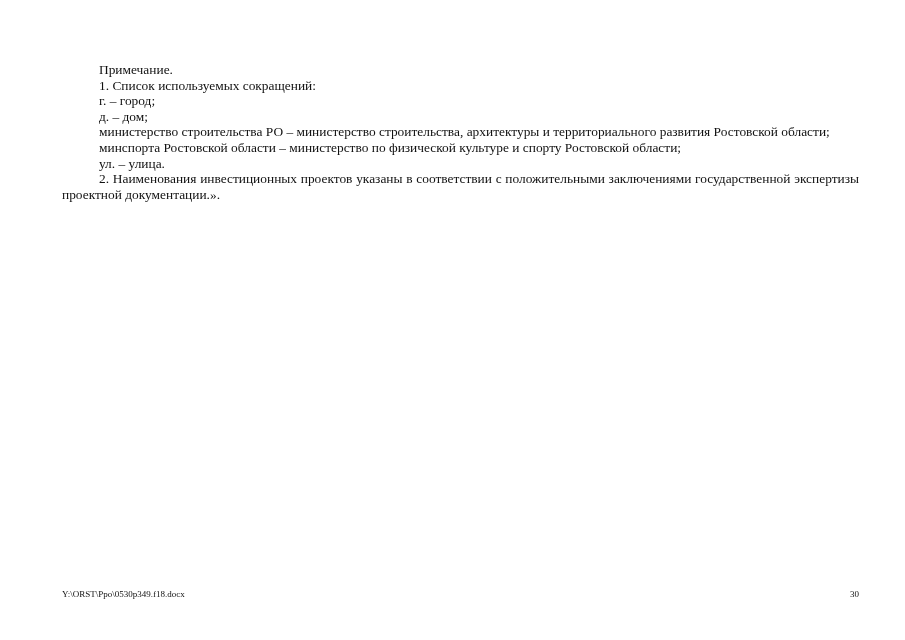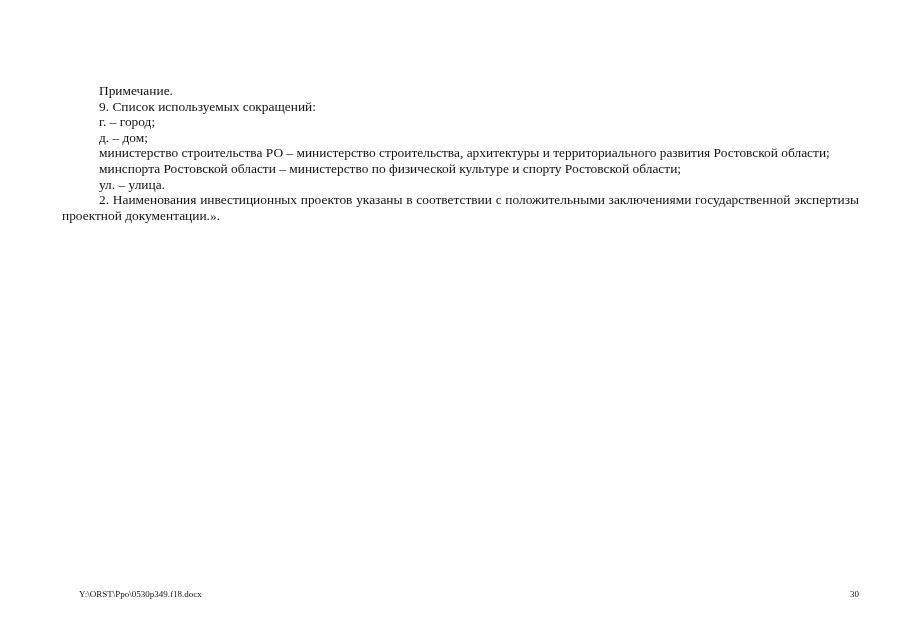--- a/index.html
+++ b/index.html
@@ -1,29 +1,29 @@
 <!DOCTYPE html>
 <html><head>
 <meta charset="utf-8">
 <style>
   html, body { margin: 0; padding: 0; background: #ffffff; }
   body { width: 905px; height: 640px; position: relative; overflow: hidden;
          font-family: "Liberation Serif", "DejaVu Serif", serif; color: #111; }
-  .page { position: absolute; left: 62px; top: 83px; width: 797px; }
+  .page { position: absolute; left: 62px; top: 62px; width: 797px; }
   .p { font-size: 13.4px; line-height: 15.6px; margin: 0; text-align: justify; }
   .ind { text-indent: 37px; }
-  .footer-left { position: absolute; left: 62px; top: 589px; font-size: 9px; margin-left: 17px; }
+  .footer-left { position: absolute; left: 62px; top: 589px; font-size: 9px; }
   .footer-right { position: absolute; right: 46px; top: 589px; font-size: 9px; }
 </style>
 </head>
 <body>
 
 <div class="page">
   <p class="p ind">Примечание.</p>
-  <p class="p ind">9. Список используемых сокращений:</p>
+  <p class="p ind">1. Список используемых сокращений:</p>
   <p class="p ind">г. – город;</p>
   <p class="p ind">д. – дом;</p>
   <p class="p ind">министерство строительства РО – министерство строительства, архитектуры и территориального развития Ростовской области;</p>
   <p class="p ind">минспорта Ростовской области – министерство по физической культуре и спорту Ростовской области;</p>
   <p class="p ind">ул. – улица.</p>
   <p class="p ind">2. Наименования инвестиционных проектов указаны в соответствии с положительными заключениями государственной экспертизы проектной документации.».</p>
 </div>
 
 <div class="footer-left">Y:\ORST\Ppo\0530p349.f18.docx</div>
 <div class="footer-right">30</div>

